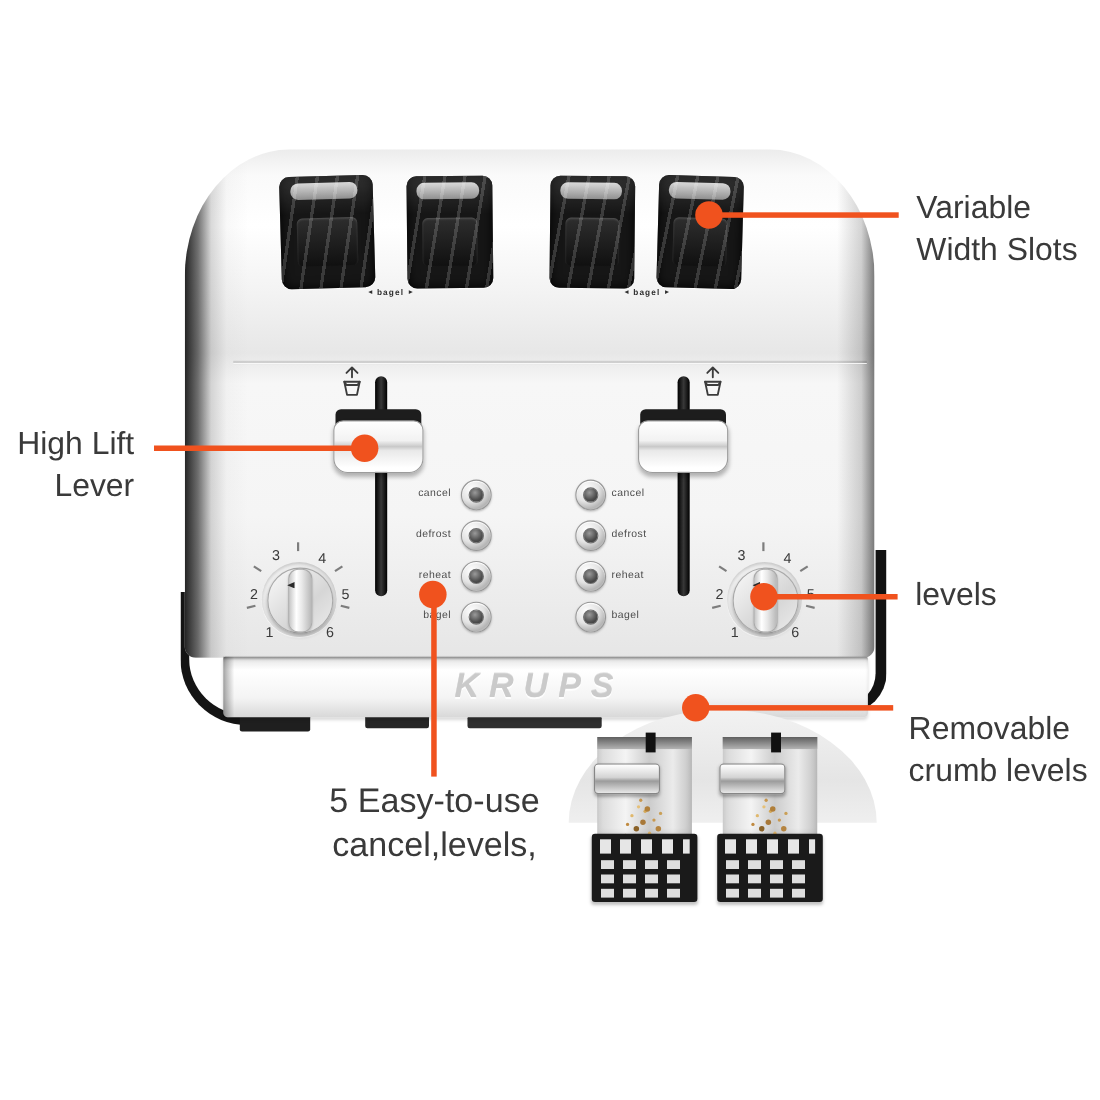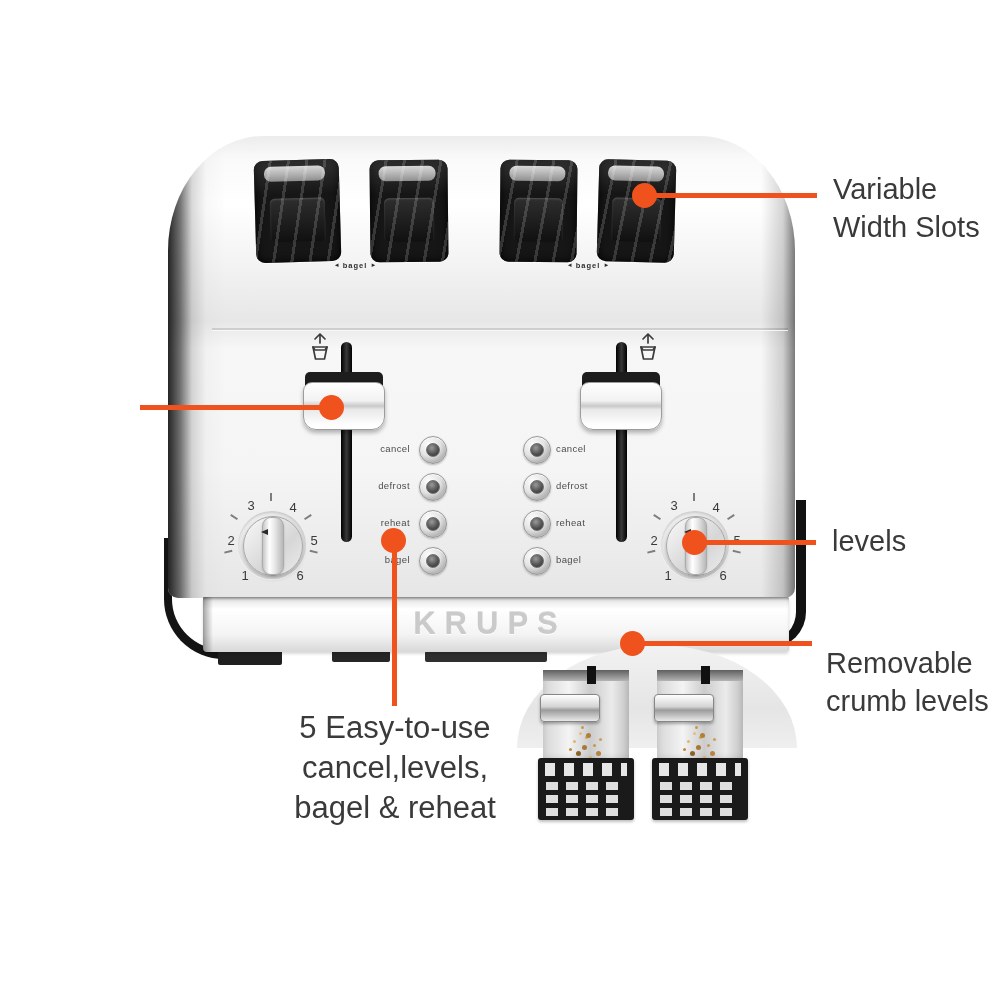--- a/index.html
+++ b/index.html
@@ -83,21 +83,21 @@
   .tick{position:absolute;left:69px;top:58px;width:2px;height:8px;background:#7d7d7d;}
   .tk0{transform:translate(-50%,-50%) translateY(-44px);}
   .tkA{transform:translate(-50%,-50%) rotate(57deg) translateY(-44px);}
   .tkB{transform:translate(-50%,-50%) rotate(-57deg) translateY(-44px);}
   .tkC{transform:translate(-50%,-50%) rotate(104deg) translateY(-44px);}
   .tkD{transform:translate(-50%,-50%) rotate(-104deg) translateY(-44px);}
 
   
   .base{left:203px;top:597px;width:586px;height:55px;z-index:4;border-radius:2px 2px 4px 4px;
     background:linear-gradient(180deg,#aeaeae 0,#e9e9e9 3px,#ffffff 22%,#f4f4f4 68%,#d8d8d8 100%);
-    box-shadow:inset 0 3px 4px -2px rgba(0,0,0,.35),0 2px 3px rgba(0,0,0,.15);}
+    box-shadow:inset 0 3px 4px -2px rgba(0,0,0,.35),0 2px 3px rgba(0,0,0,.15);font-style:italic;}
   .base::before{content:'';position:absolute;left:0;top:0;bottom:0;width:10px;
     background:linear-gradient(90deg,rgba(0,0,0,.35),rgba(0,0,0,0));}
   .logo{position:absolute;left:0;right:0;top:9px;text-align:center;font-size:31px;font-weight:bold;
     letter-spacing:9px;color:#cacaca;transform:translateX(-6px);
     text-shadow:0 1px 0 rgba(255,255,255,.9),0 -1px 0 rgba(0,0,0,.12);}
   .foot{background:#1f1f1f;border-radius:2px;z-index:3;}
   .f1{left:218px;top:650px;width:64px;height:15px;}
   .f2{left:332px;top:650px;width:58px;height:12px;background:#262626;}
   .f3{left:425px;top:651px;width:122px;height:11px;background:#2f2f2f;}
   .edge-arc-l{left:164px;top:538px;width:58px;height:112px;z-index:1;
@@ -283,20 +283,24 @@
     </div>
   </div>
 
   <div class="abs c-line" style="left:645px;top:193px;width:172px;height:5px;"></div>
   <div class="abs c-dot" style="left:632px;top:183px;"></div>
   <div class="abs c-text" style="left:833px;top:170px;">
     <div>Variable</div>
     <div>Width Slots</div>
   </div>
 
+  <div class="abs c-text" style="left:0;top:385px;width:122px;text-align:right;">
+    <div>High Lift</div>
+    <div>Lever</div>
+  </div>
   <div class="abs c-line" style="left:140px;top:405px;width:192px;height:5px;"></div>
   <div class="abs c-dot" style="left:319px;top:395px;"></div>
 
   <div class="abs c-dot" style="left:682px;top:530px;"></div>
   <div class="abs c-line" style="left:695px;top:540px;width:121px;height:5px;"></div>
   <div class="abs c-text" style="left:832px;top:522px;">
     <div>levels</div>
   </div>
 
   <div class="abs c-dot" style="left:620px;top:631px;"></div>
@@ -304,16 +308,15 @@
   <div class="abs c-text" style="left:826px;top:644px;">
     <div>Removable</div>
     <div>crumb levels</div>
   </div>
 
   <div class="abs c-dot" style="left:381px;top:528px;"></div>
   <div class="abs c-line" style="left:392px;top:540px;width:5px;height:166px;"></div>
   <div class="abs c-text-big" style="left:205px;top:708px;width:380px;">
     <div>5 Easy-to-use</div>
     <div>cancel,levels,</div>
-    <div>bagel &amp; reheat</div>
   </div>
 
 </div>
 
 </body></html>

